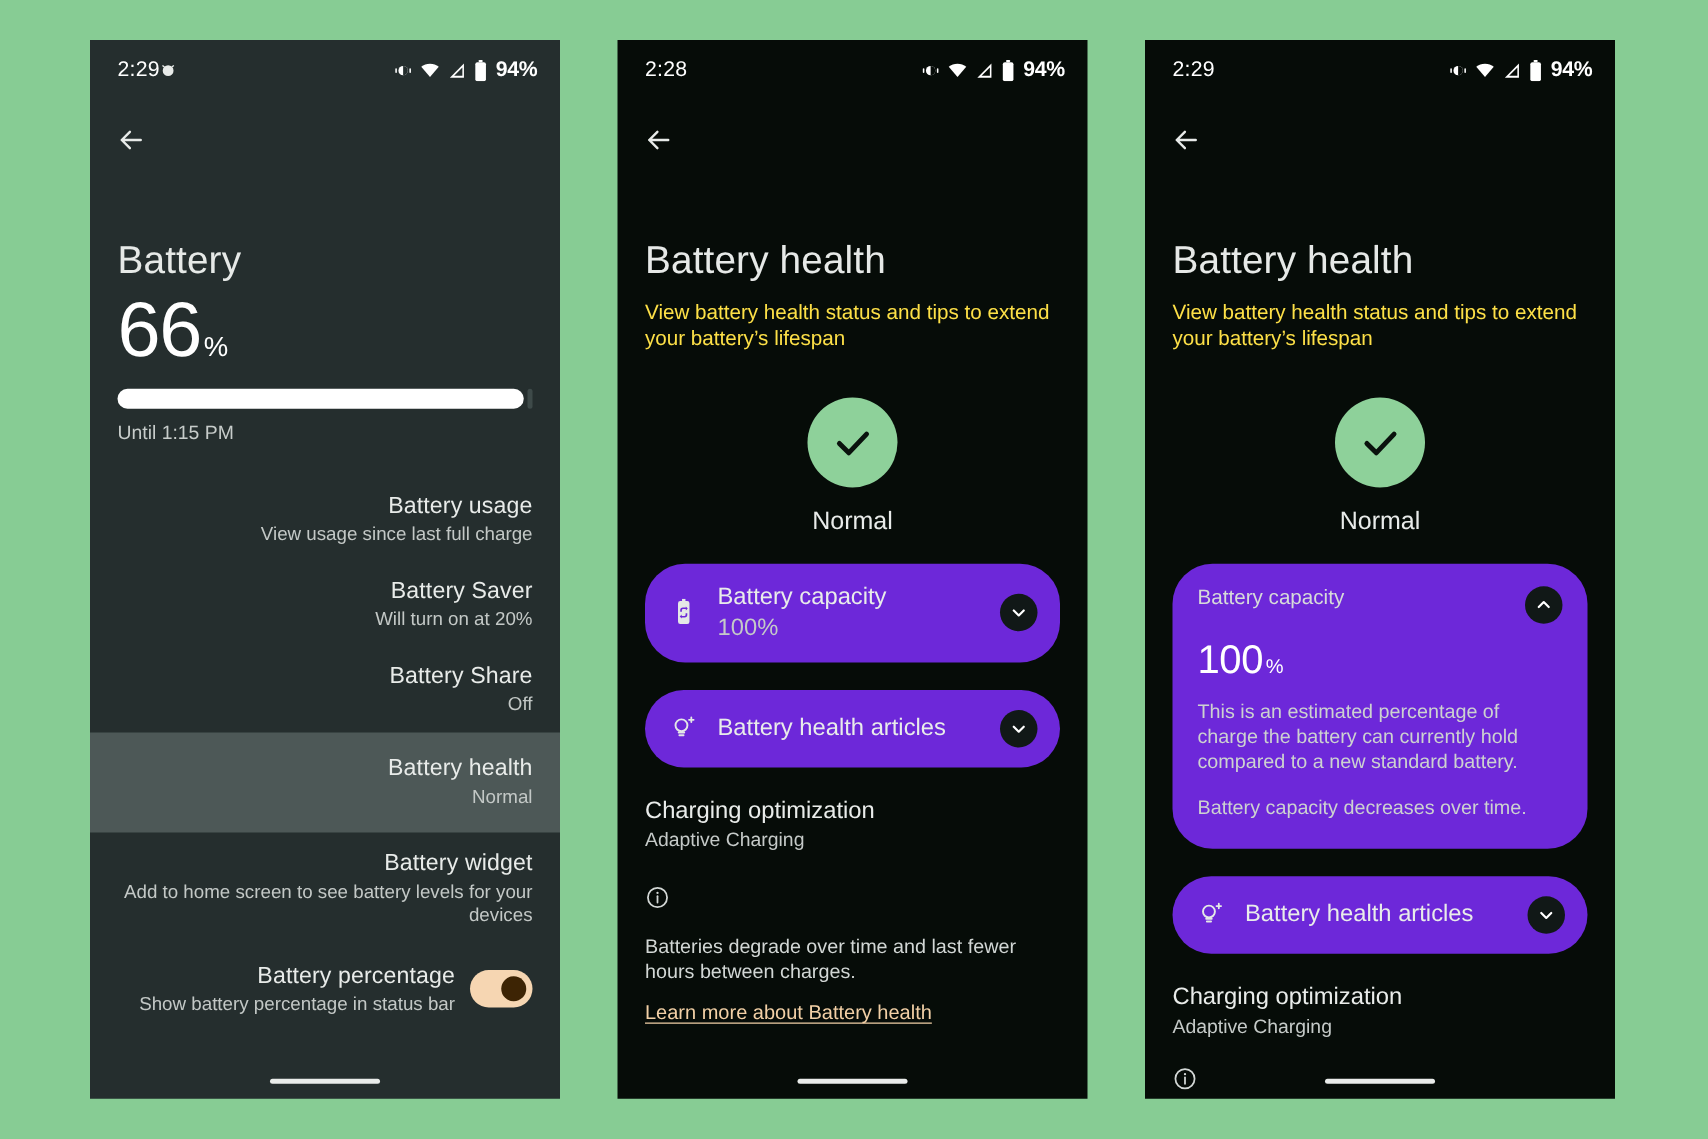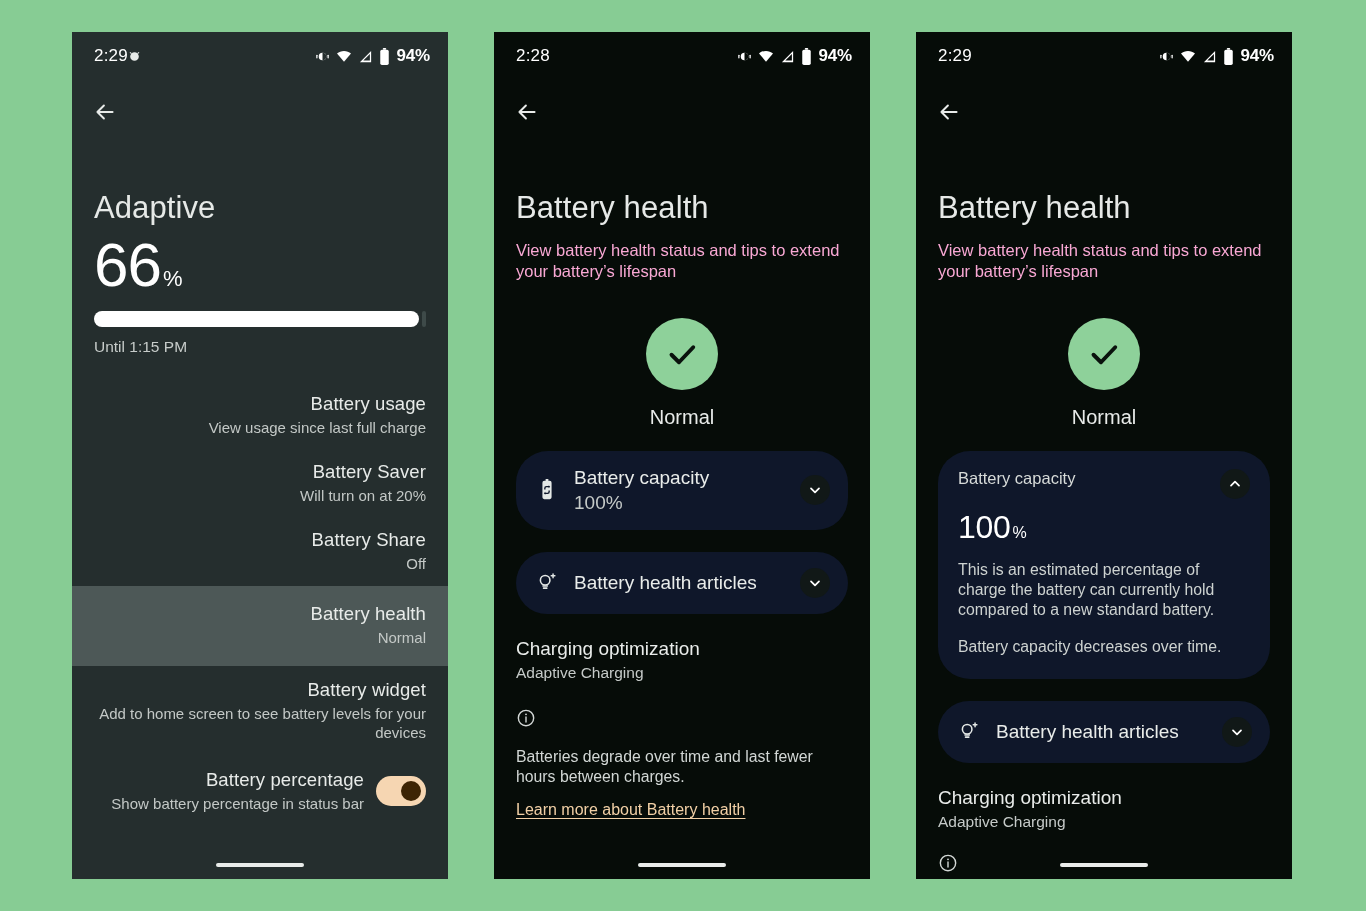--- a/index.html
+++ b/index.html
@@ -48,21 +48,21 @@
   .screen-body { padding: 0 22px; }
   .page-title {
     color: #e6e9e7;
     font-size: 31px;
     font-weight: 400;
     letter-spacing: .1px;
   }
   #phone1 .page-title { margin-top: 46px; }
   #phone2 .page-title, #phone3 .page-title { margin-top: 46px; }
   .page-subtitle {
-    color: #f9a8d4;
+    color: #fde047;
     font-size: 16.5px;
     line-height: 1.26;
     margin-top: 14px;
   }
 
   
   .big-pct {
     margin-top: 6px;
     color: #ffffff;
     display: flex;
@@ -134,21 +134,21 @@
   }
   .status-label {
     margin-top: 16px;
     color: #e8ebe9;
     font-size: 20px;
   }
 
   
   .card {
     margin-top: 22px;
-    background: #0f172a;
+    background: #6d28d9;
     border-radius: 32px;
     padding: 16px 18px 16px 18px;
   }
   .card-row { display: flex; align-items: center; gap: 14px; }
   .card-icon { width: 26px; flex: 0 0 26px; display: flex; align-items: center; justify-content: center; }
   .card-text { flex: 1; min-width: 0; }
   .card-title { color: #e9ecea; font-size: 19px; }
   .card-sub { color: #c5cac8; font-size: 19px; margin-top: 3px; }
   .chev {
     width: 30px; height: 30px;
@@ -250,21 +250,21 @@
 
     <div class="backrow">
       <span class="back-arrow">
         <svg width="26" height="26" viewBox="0 0 24 24" fill="none" stroke="#e8ebe9" stroke-width="1.8" stroke-linecap="round" stroke-linejoin="round">
           <path d="M19 12H5M11 6l-6 6 6 6"></path>
         </svg>
       </span>
     </div>
 
     <div class="screen-body">
-      <div class="page-title">Adaptive</div>
+      <div class="page-title">Battery</div>
 
       <div class="big-pct">
         <span class="num">66</span>
         <span class="sym">%</span>
       </div>
 
       <div class="progress-wrap">
         <div class="progress-fill"></div>
         <div class="progress-rest"></div>
       </div>

